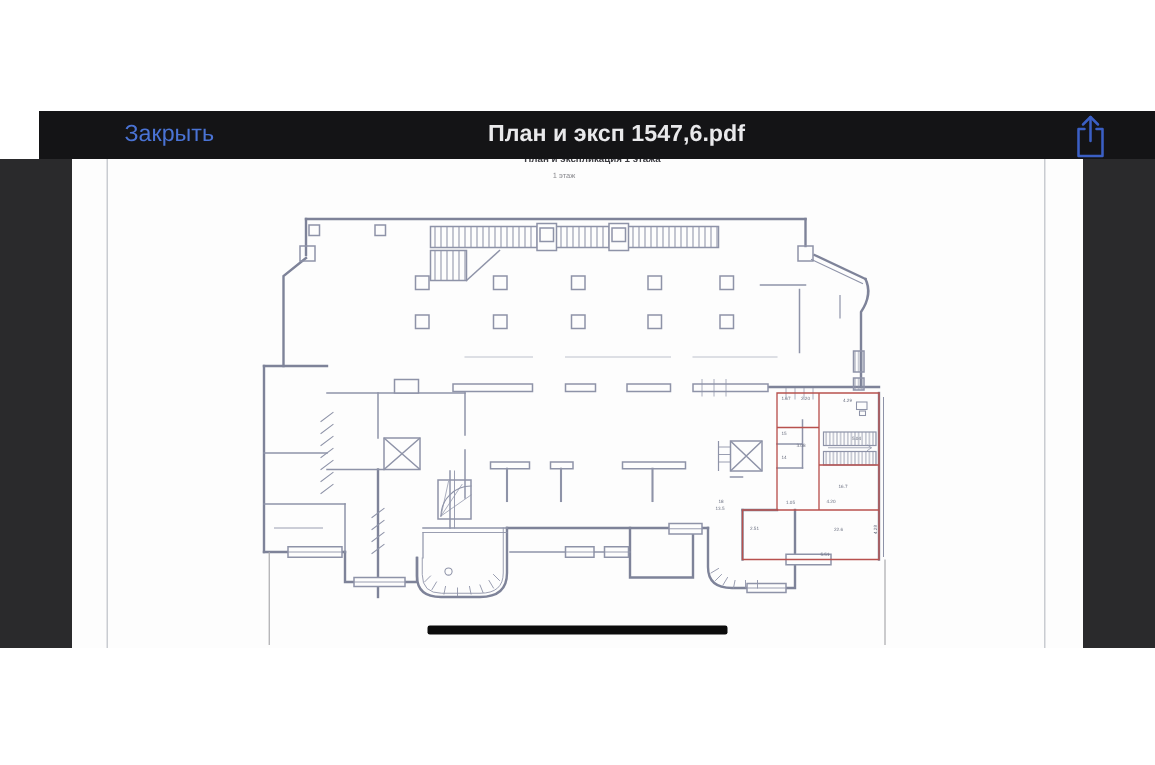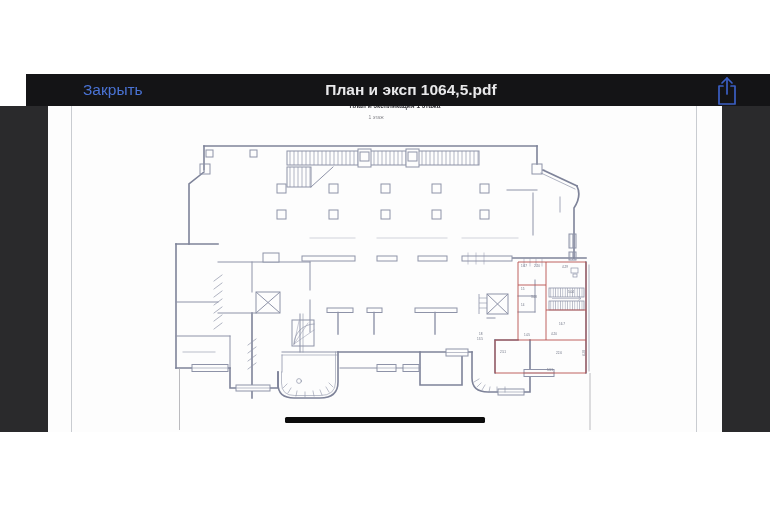--- a/index.html
+++ b/index.html
@@ -37,21 +37,21 @@
   svg.plan{position:absolute;left:0;top:0;width:770px;height:326px;display:block;}
   .dim{font-family:"Liberation Sans", sans-serif;}
 </style>
 </head>
 <body>
 
 <div class="shot">
 
   <div class="nav">
     <button class="close-btn">Закрыть</button>
-    <div class="nav-title">План и эксп 1064,5.pdf</div>
+    <div class="nav-title">План и эксп 1547,6.pdf</div>
     <button class="share-btn" aria-label="share">
       <svg width="30" height="31" viewBox="0 0 30 31">
         <g fill="none" stroke="#3b5fc4" stroke-width="1.7" stroke-linejoin="round" stroke-linecap="round">
           <path d="M11,11 H7 V29 H23 V11 H19"></path>
           <path d="M15,3 V19"></path>
           <path d="M10,8 L15,3 L20,8"></path>
         </g>
       </svg>
     </button>
   </div>

